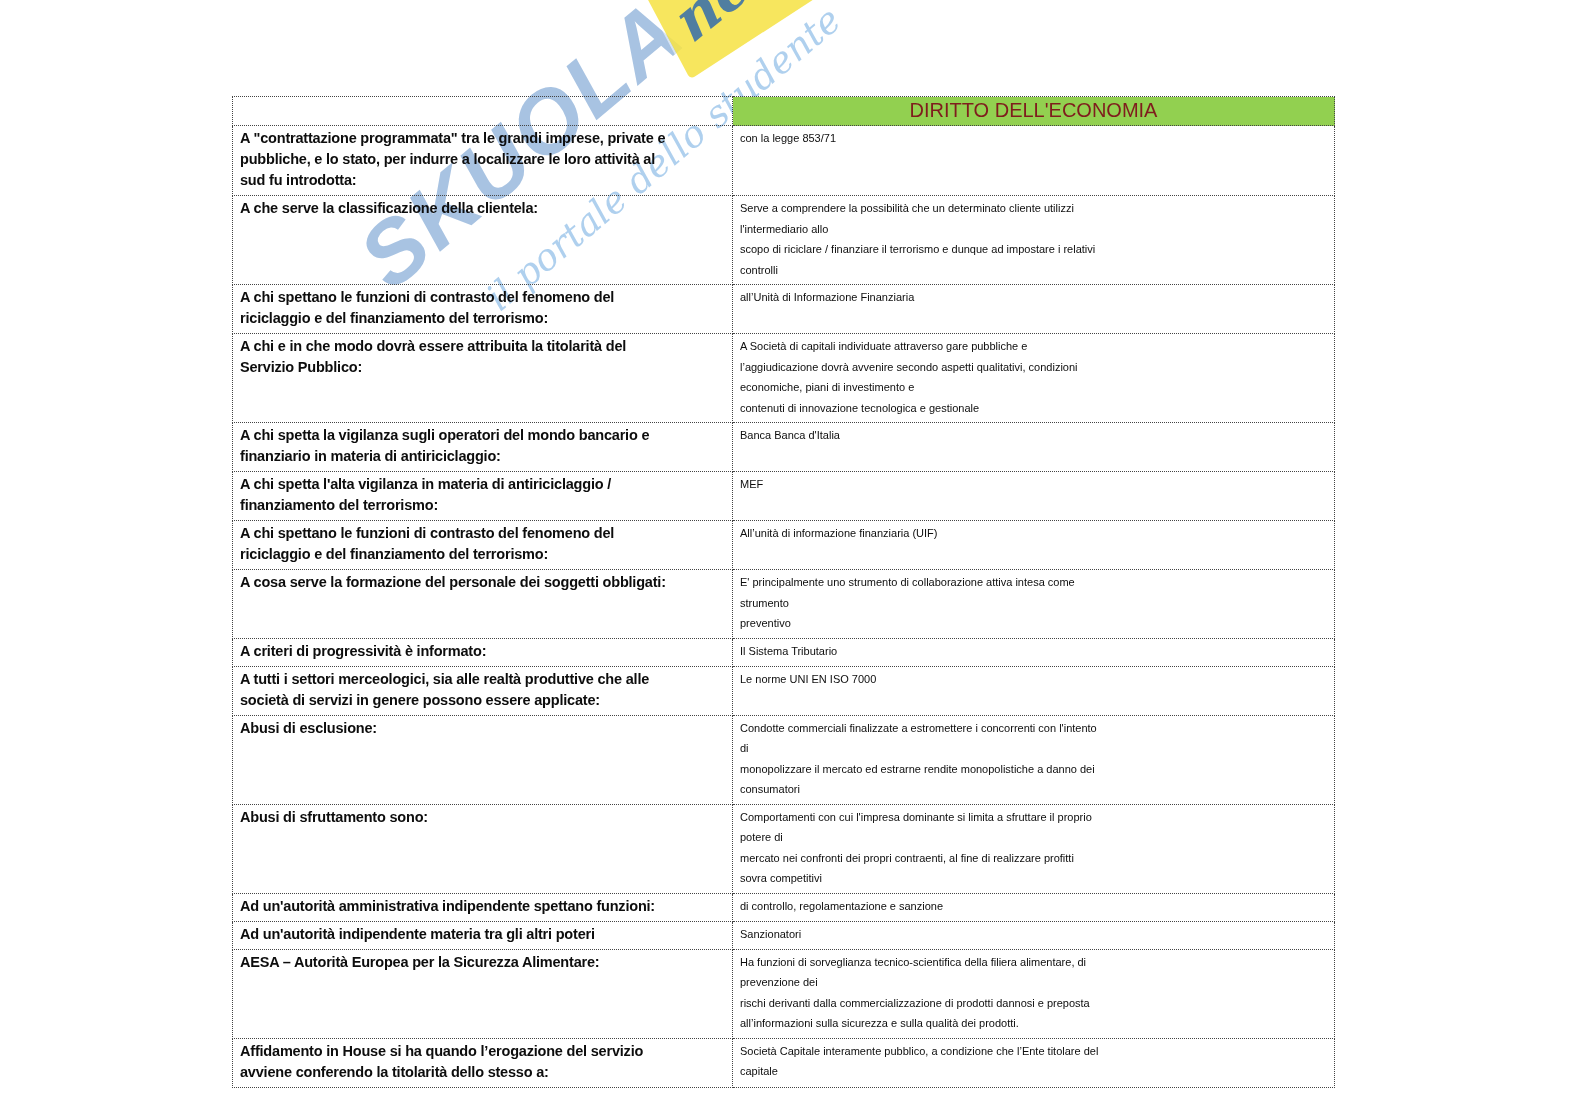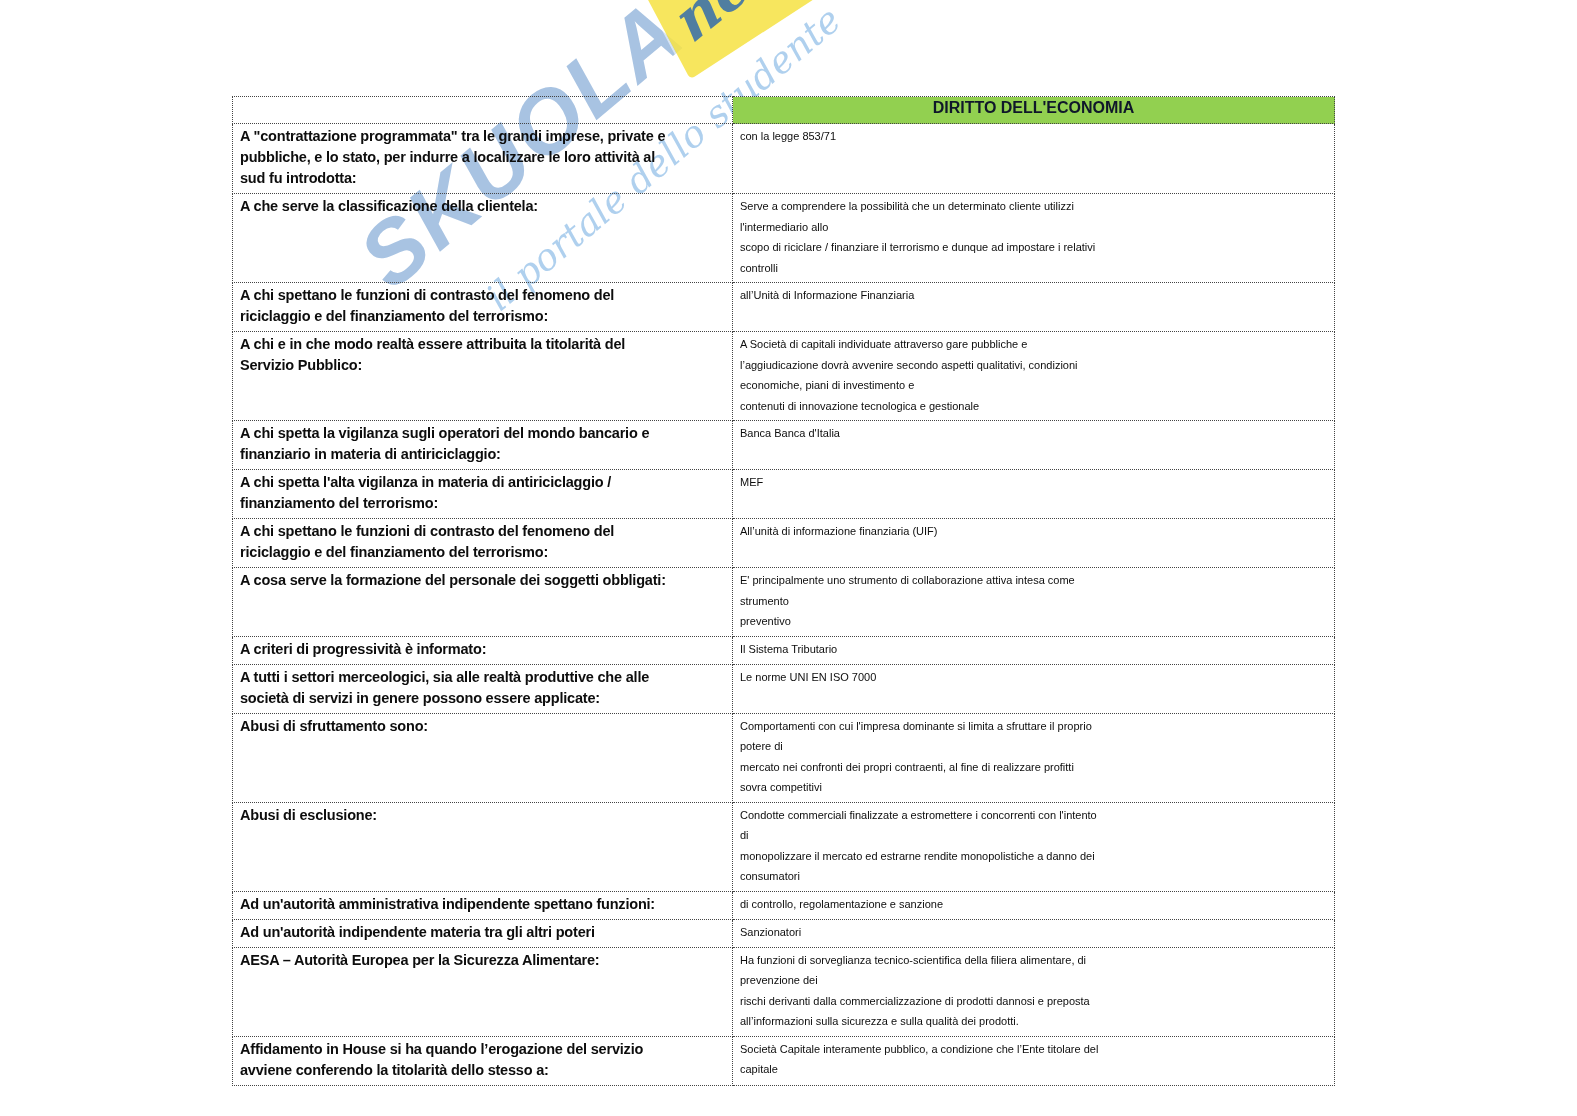--- a/index.html
+++ b/index.html
@@ -39,21 +39,21 @@
     border-collapse:collapse;table-layout:fixed;
   }
   col.col-q{width:500px;}
   col.col-a{width:602px;}
   td{
     border:1px dotted #444;vertical-align:top;background:transparent;
     padding:2px 7px 4px 7px;white-space:pre-line;
   }
   td.q-head{height:20px;}
   td.a-head{
-    text-align:center;font-weight:bold;font-size:16px;color:#0f172a;
+    text-align:center;font-weight:normal;font-size:20px;color:#7f1d1d;
     padding:2px 4px 3px 4px;white-space:nowrap;
   }
   td.q{
     font-weight:bold;font-size:14.5px;line-height:21px;letter-spacing:-0.2px;color:#0d0d0d;
   }
   td.a{
     font-size:11px;line-height:20.5px;color:#0d0d0d;
   }
 </style>
 </head>
@@ -90,21 +90,21 @@
 l'intermediario allo
 scopo di riciclare / finanziare il terrorismo e dunque ad impostare i relativi
 controlli</td>
         </tr>
         <tr>
           <td class="q">A chi spettano le funzioni di contrasto del fenomeno del
 riciclaggio e del finanziamento del terrorismo:</td>
           <td class="a">all’Unità di Informazione Finanziaria</td>
         </tr>
         <tr>
-          <td class="q">A chi e in che modo realtà essere attribuita la titolarità del
+          <td class="q">A chi e in che modo dovrà essere attribuita la titolarità del
 Servizio Pubblico:</td>
           <td class="a">A Società di capitali individuate attraverso gare pubbliche e
 l’aggiudicazione dovrà avvenire secondo aspetti qualitativi, condizioni
 economiche, piani di investimento e
 contenuti di innovazione tecnologica e gestionale</td>
         </tr>
         <tr>
           <td class="q">A chi spetta la vigilanza sugli operatori del mondo bancario e
 finanziario in materia di antiriciclaggio:</td>
           <td class="a">Banca Banca d'Italia</td>
@@ -128,32 +128,32 @@
         <tr>
           <td class="q">A criteri di progressività è informato:</td>
           <td class="a">Il Sistema Tributario</td>
         </tr>
         <tr>
           <td class="q">A tutti i settori merceologici, sia alle realtà produttive che alle
 società di servizi in genere possono essere applicate:</td>
           <td class="a">Le norme UNI EN ISO 7000</td>
         </tr>
         <tr>
+          <td class="q">Abusi di esclusione:</td>
+          <td class="a">Condotte commerciali finalizzate a estromettere i concorrenti con l'intento
+di
+monopolizzare il mercato ed estrarne rendite monopolistiche a danno dei
+consumatori</td>
+        </tr>
+        <tr>
           <td class="q">Abusi di sfruttamento sono:</td>
           <td class="a">Comportamenti con cui l'impresa dominante si limita a sfruttare il proprio
 potere di
 mercato nei confronti dei propri contraenti, al fine di realizzare profitti
 sovra competitivi</td>
-        </tr>
-        <tr>
-          <td class="q">Abusi di esclusione:</td>
-          <td class="a">Condotte commerciali finalizzate a estromettere i concorrenti con l'intento
-di
-monopolizzare il mercato ed estrarne rendite monopolistiche a danno dei
-consumatori</td>
         </tr>
         <tr>
           <td class="q">Ad un'autorità amministrativa indipendente spettano funzioni:</td>
           <td class="a">di controllo, regolamentazione e sanzione</td>
         </tr>
         <tr>
           <td class="q">Ad un'autorità indipendente materia tra gli altri poteri</td>
           <td class="a">Sanzionatori</td>
         </tr>
         <tr>

